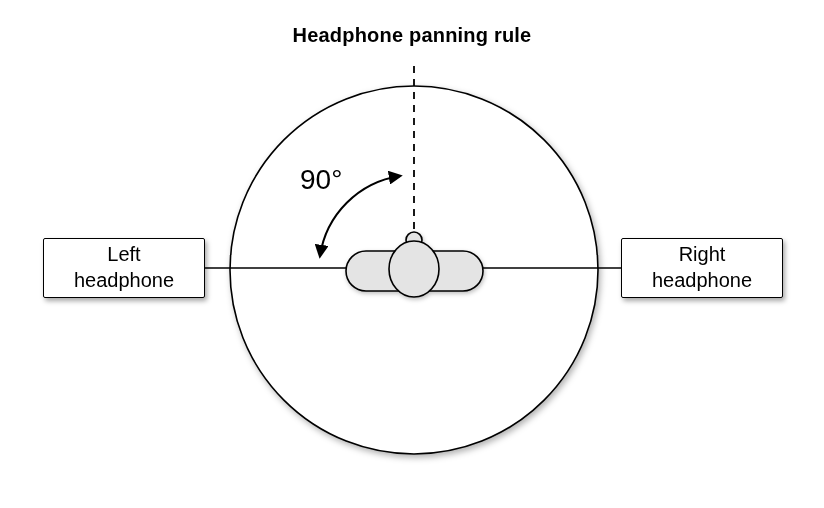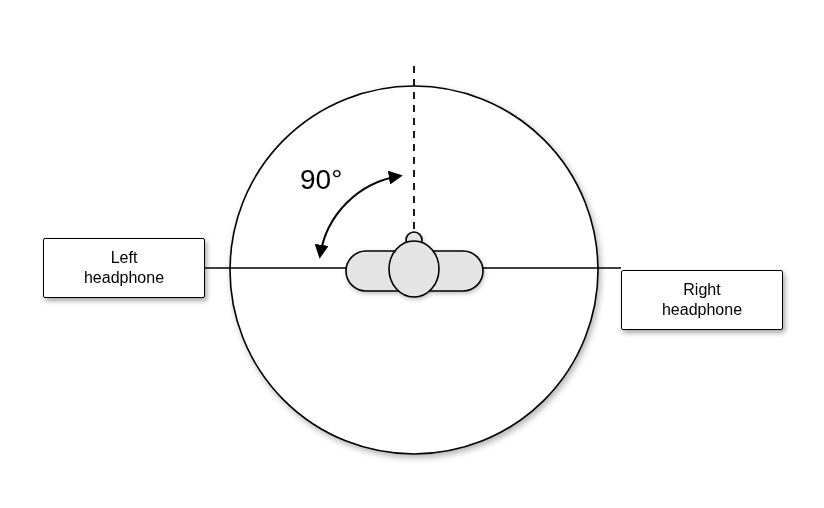--- a/index.html
+++ b/index.html
@@ -42,38 +42,39 @@
     width: 160px;
     height: 58px;
     background: #ffffff;
     border: 1.6px solid #000;
     border-radius: 2px;
     box-shadow: 2px 3px 5px rgba(0,0,0,0.35);
     display: flex;
     flex-direction: column;
     align-items: center;
     justify-content: center;
-    font-size: 16px;
+    font-size: 20px;
     line-height: 1.28;
     text-align: center;
   }
   .left-box  { left: 43px;  top: 238px; }
-  .right-box { left: 621px; top: 238px; margin-top: 32px; }
+  .right-box { left: 621px; top: 238px; }
   .angle-label {
     position: absolute;
     left: 300px;
     top: 164px;
     font-size: 28px;
   }
 </style>
 </head>
 <body>
 
 <div class="stage">
 
+  <div class="title">Headphone panning rule</div>
 
   <svg class="diagram" width="824" height="508" viewBox="0 0 824 508">
     <defs>
       <marker id="arrowhead" viewBox="0 0 10 10" refX="8" refY="5" markerWidth="7" markerHeight="7" orient="auto-start-reverse">
         <path d="M 0 0 L 10 5 L 0 10 z" fill="#000"></path>
       </marker>
     </defs>
 
     <circle class="shadowed" cx="414" cy="270" r="184" fill="#ffffff" stroke="#000" stroke-width="1.6"></circle>
 

